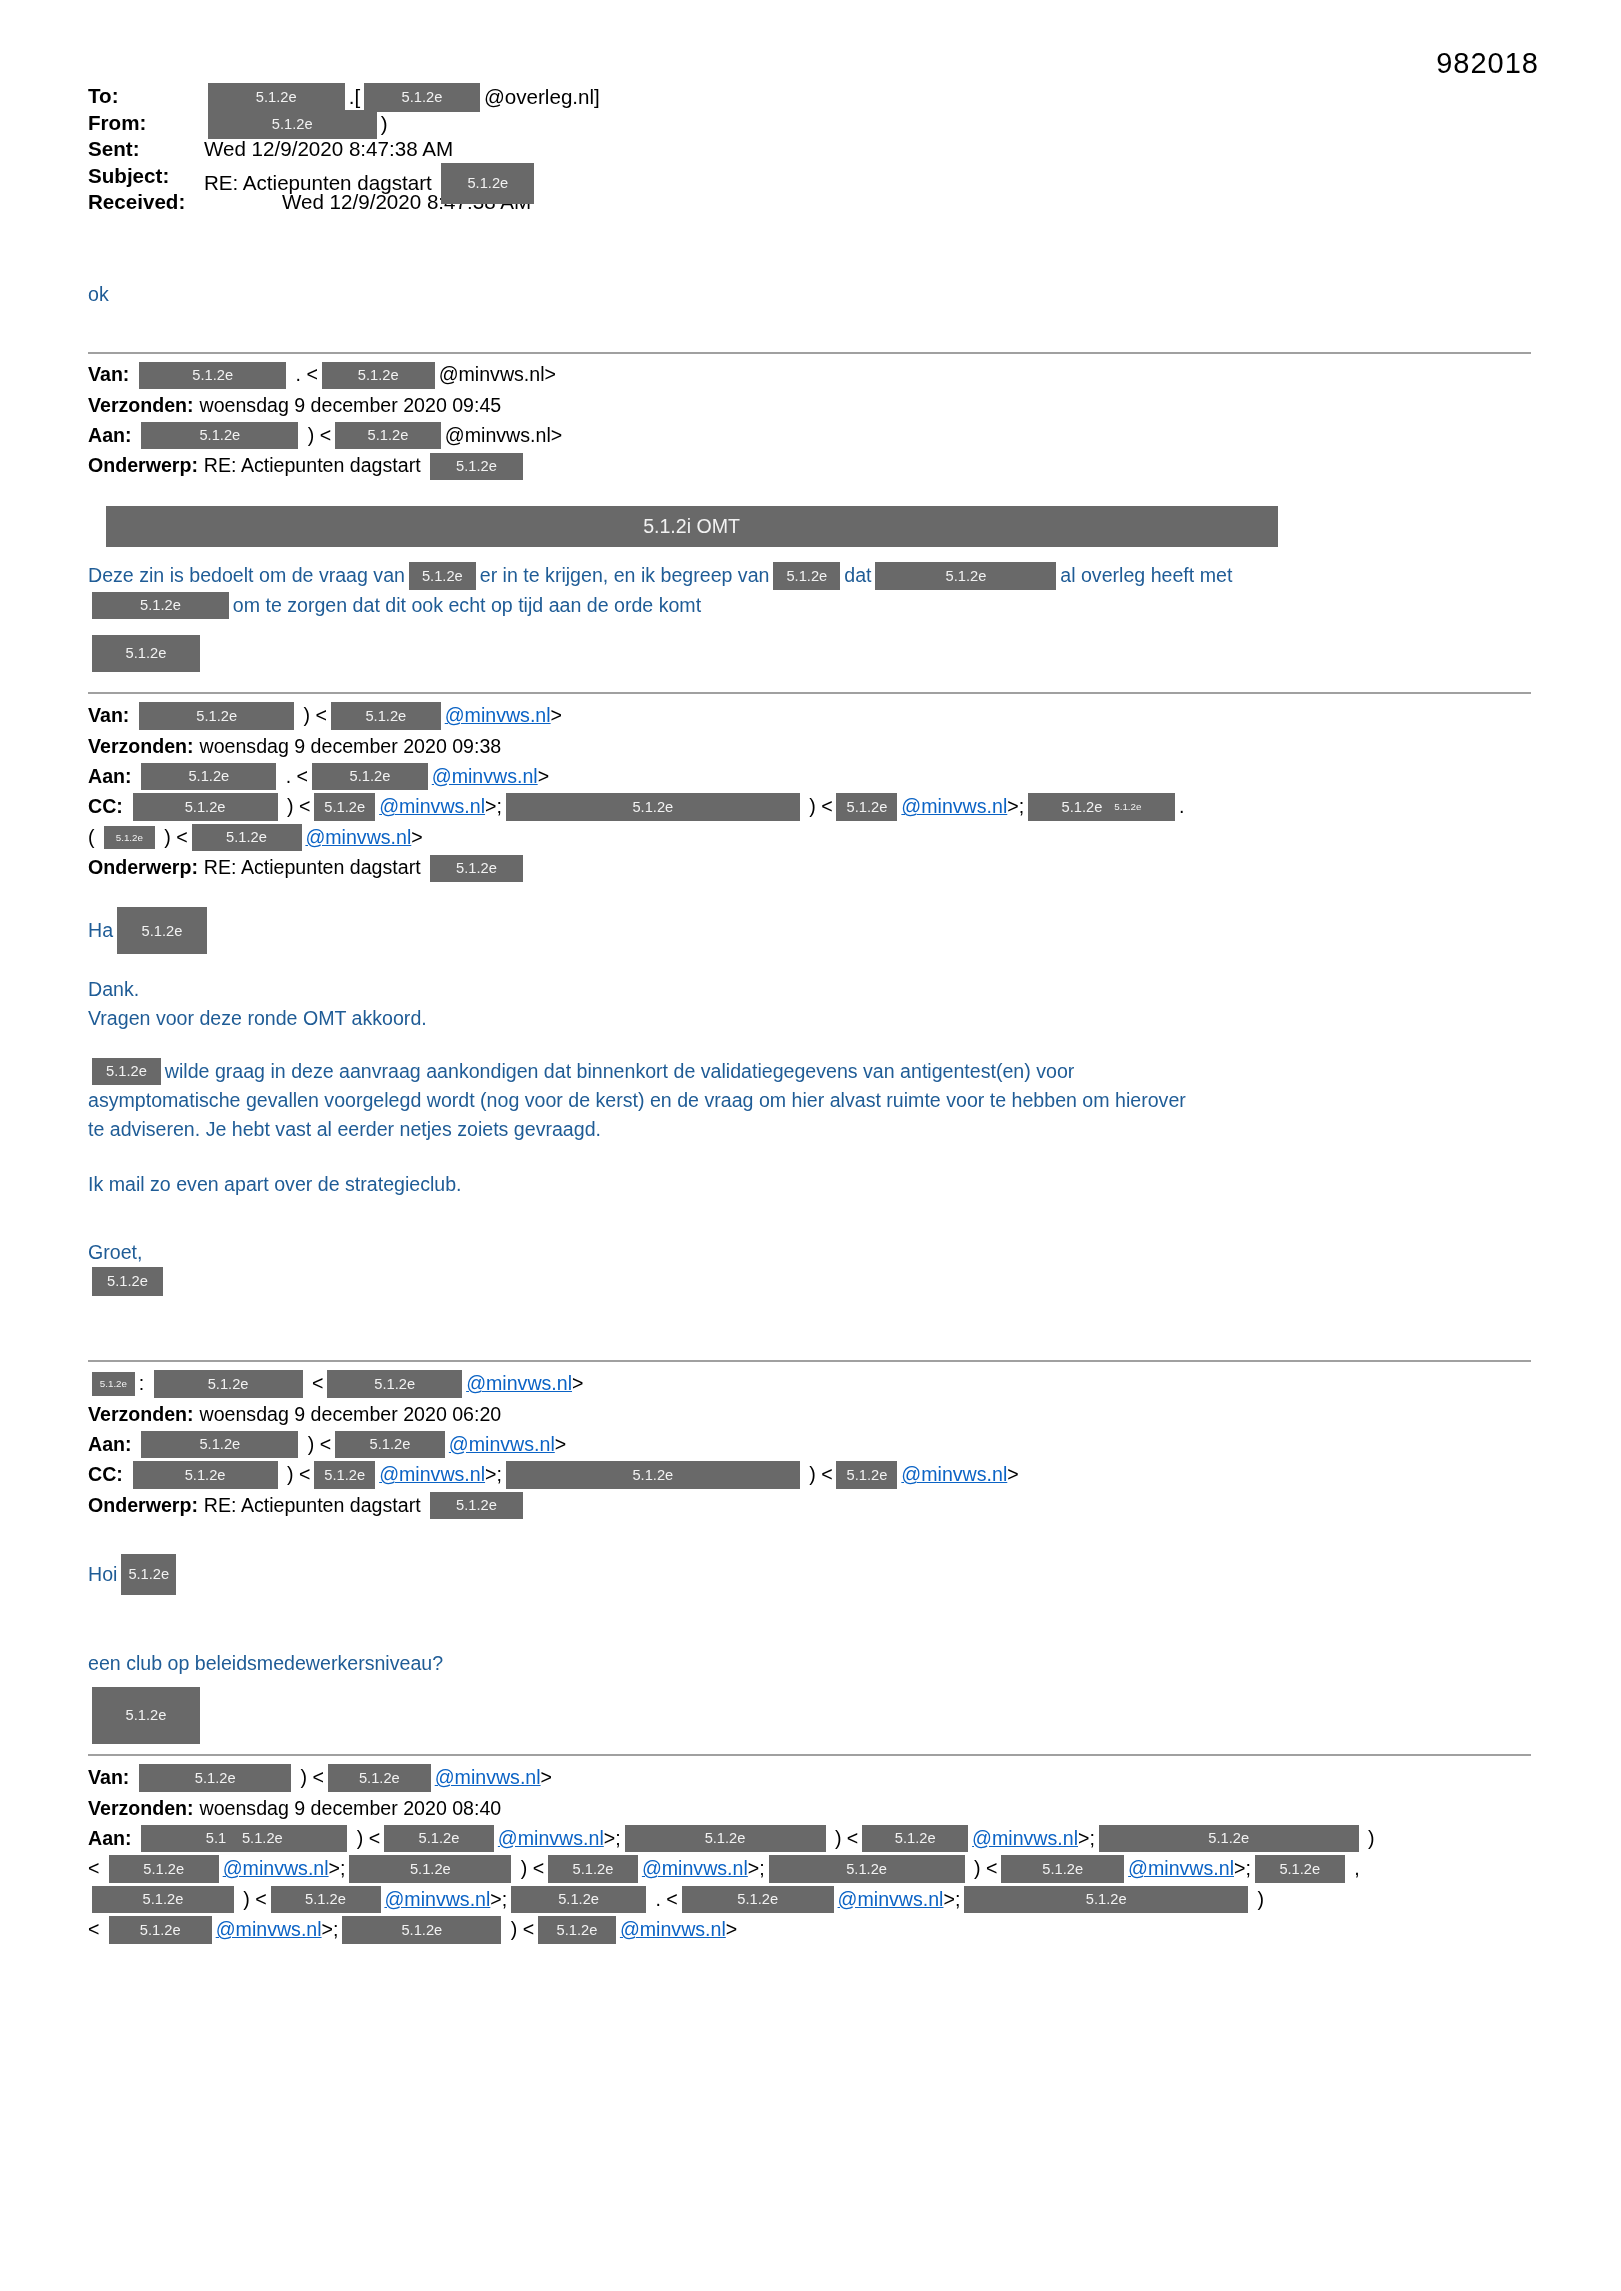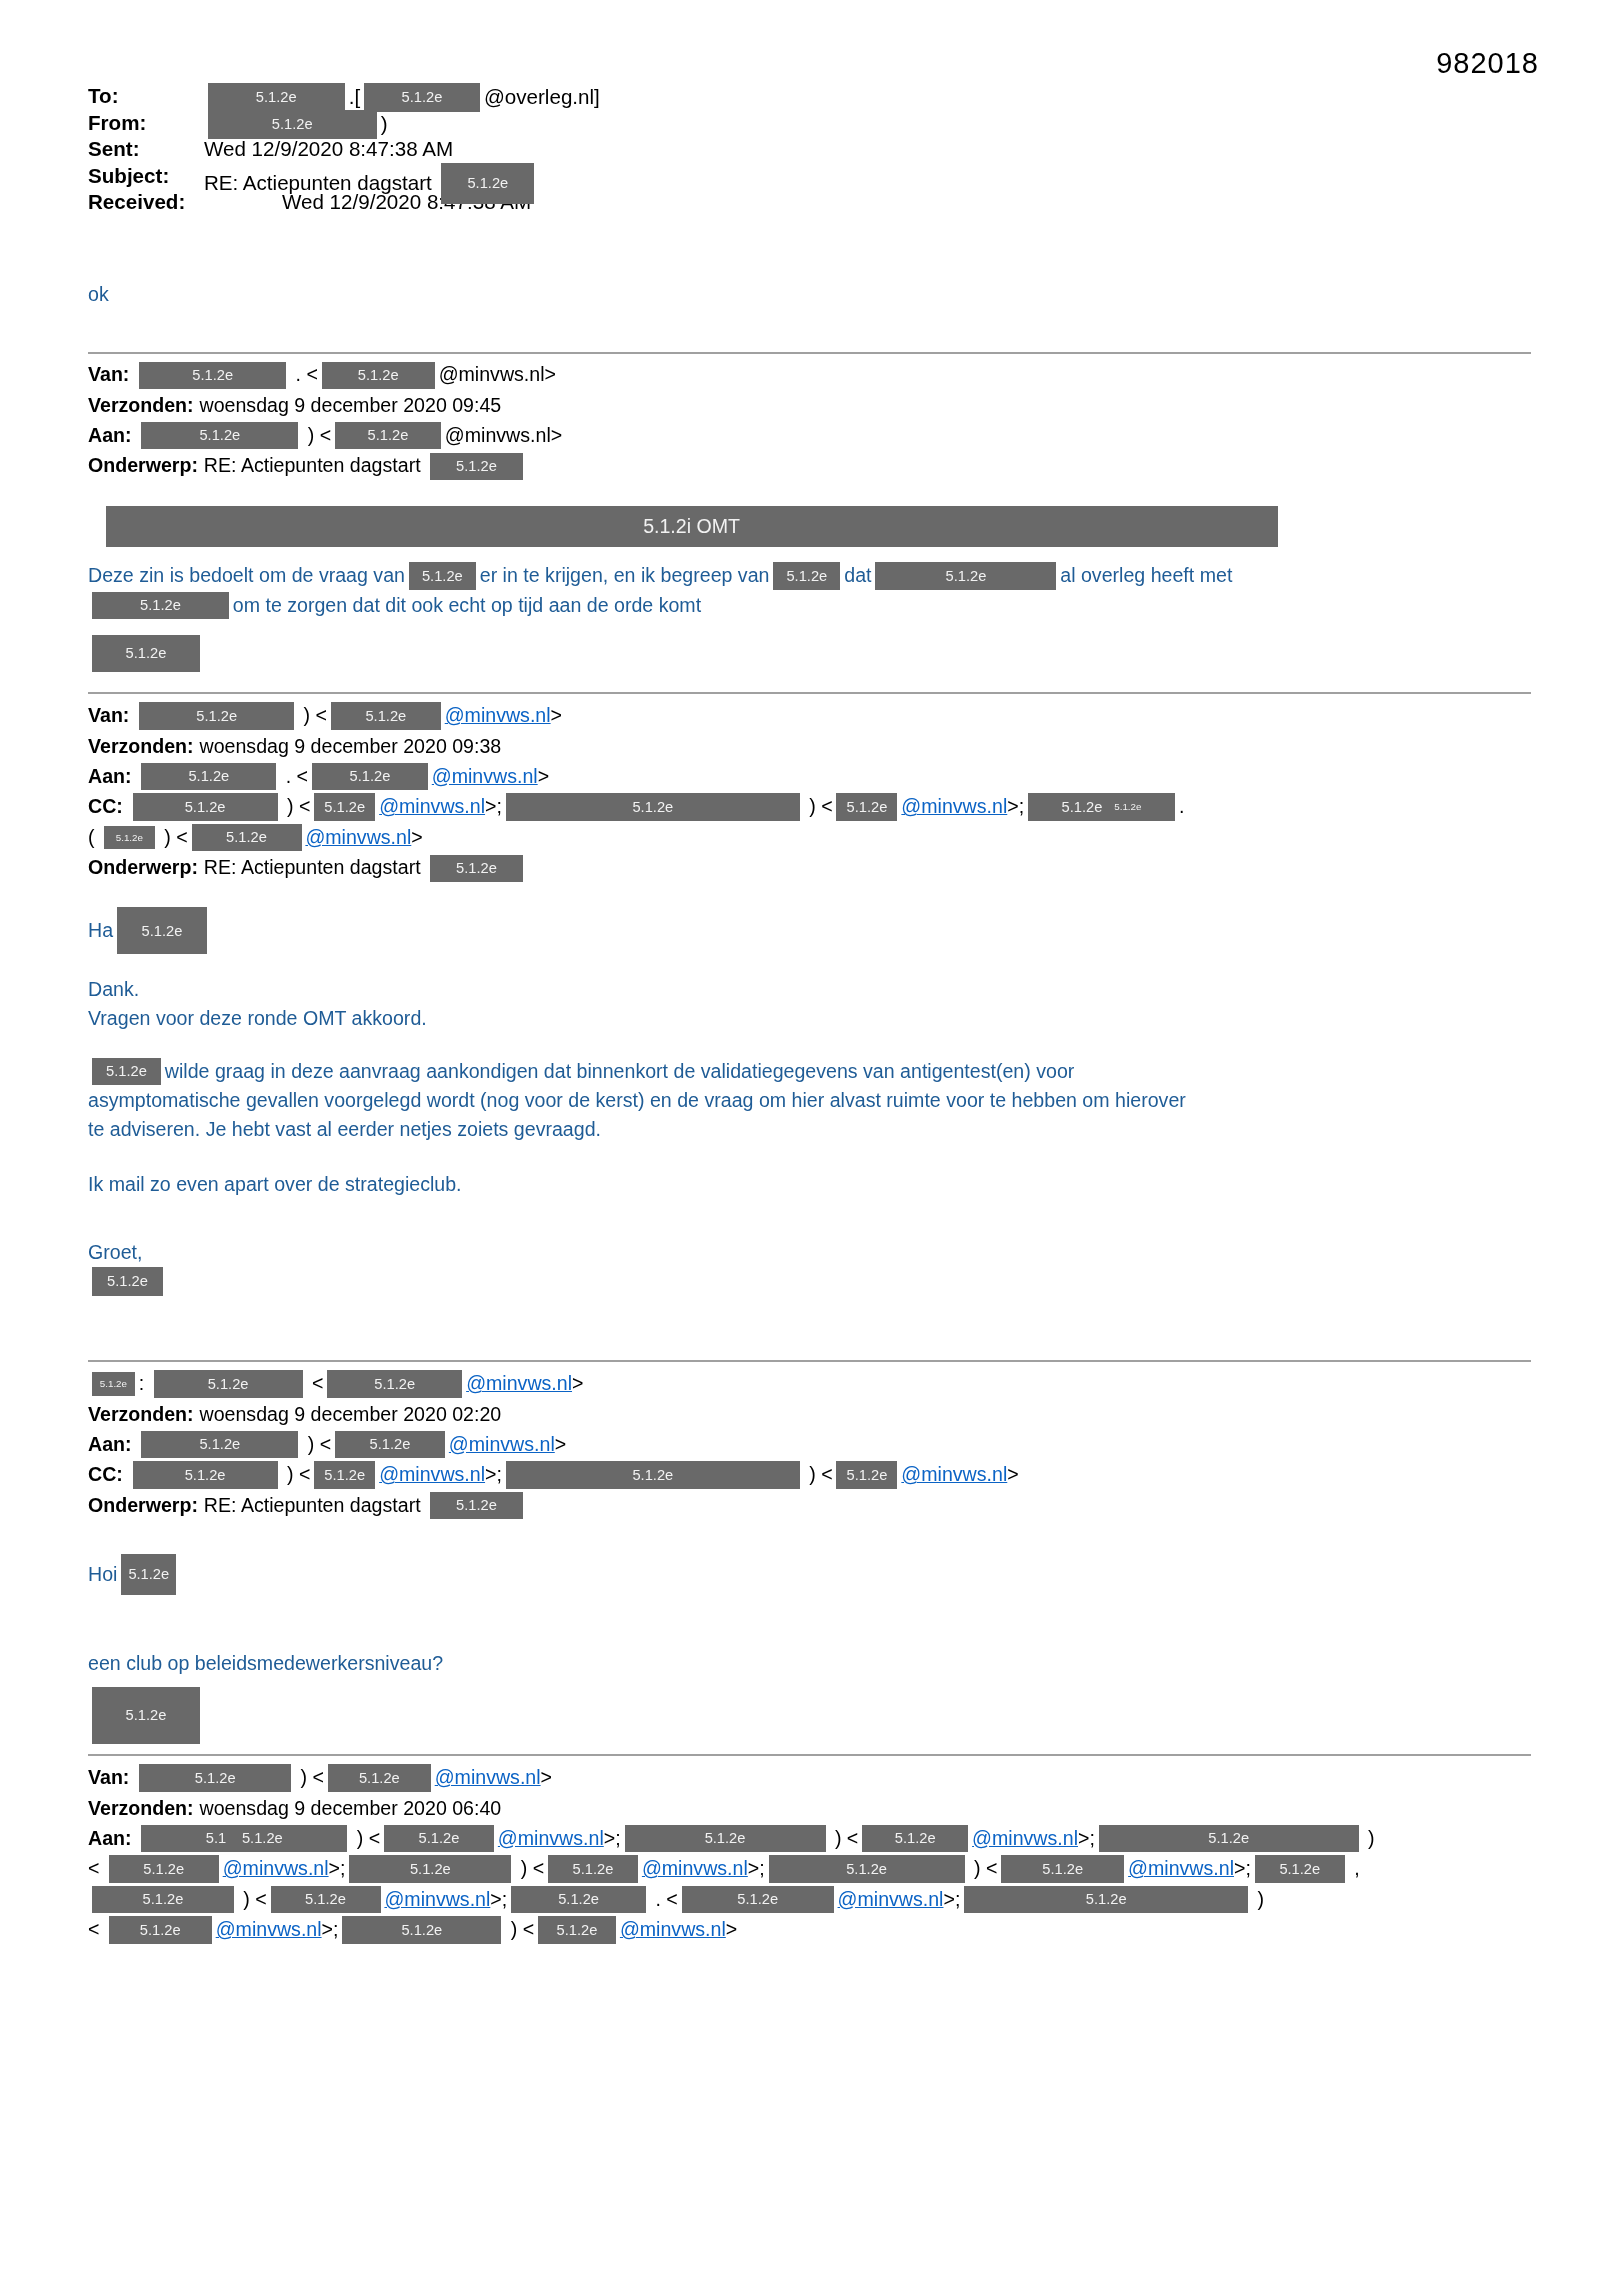--- a/index.html
+++ b/index.html
@@ -91,30 +91,30 @@
       <div class="hrow"><span class="lbl">Onderwerp:</span><span class="txt">RE: Actiepunten dagstart </span><span class="red" style="width: 93px;"><span>5.1.2e</span></span></div>
     </div>
     <div class="para" style="margin-top: 25.5px;"><span class="txt">Ha</span><span class="red" style="width: 90px; height: 47px;"><span>5.1.2e</span></span></div>
     <div class="para" style="margin-top: 20px;"><span class="txt">Dank.</span><br><span class="txt">Vragen voor deze ronde OMT akkoord.</span></div>
     <div class="para" style="margin-top: 23.5px;"><span class="red" style="width: 69px;"><span>5.1.2e</span></span><span class="txt">wilde graag in deze aanvraag aankondigen dat binnenkort de validatiegegevens van antigentest(en) voor</span><br><span class="txt">asymptomatische gevallen voorgelegd wordt (nog voor de kerst) en de vraag om hier alvast ruimte voor te hebben om hierover</span><br><span class="txt">te adviseren. Je hebt vast al eerder netjes zoiets gevraagd.</span></div>
     <div class="para" style="margin-top: 25.5px;"><span class="txt">Ik mail zo even apart over de strategieclub.</span></div>
     <div class="para" style="margin-top: 39px;"><span class="txt">Groet,</span><br><span class="red" style="width: 71px; height: 29px;"><span>5.1.2e</span></span></div>
     <div class="hr" style="margin-top: 63px;"></div>
     <div class="hdr" style="margin-top: 5.9px;">
       <div class="hrow"><span class="red sm" style="width: 43px;"><span>5.1.2e</span></span><span class="txt">: </span><span class="red" style="width: 149px;"><span>5.1.2e</span></span><span class="txt"> &lt;</span><span class="red" style="width: 135px;"><span>5.1.2e</span></span><a class="lnk">@minvws.nl</a><span class="txt">&gt;</span></div>
-      <div class="hrow"><span class="lbl">Verzonden:</span><span class="txt">woensdag 9 december 2020 02:20</span></div>
+      <div class="hrow"><span class="lbl">Verzonden:</span><span class="txt">woensdag 9 december 2020 06:20</span></div>
       <div class="hrow"><span class="lbl">Aan:</span><span class="red" style="width: 157px;"><span>5.1.2e</span></span><span class="txt"> ) &lt;</span><span class="red" style="width: 110px;"><span>5.1.2e</span></span><a class="lnk">@minvws.nl</a><span class="txt">&gt;</span></div>
       <div class="hrow"><span class="lbl">CC:</span><span class="red" style="width: 145px;"><span>5.1.2e</span></span><span class="txt"> ) &lt;</span><span class="red" style="width: 61px;"><span>5.1.2e</span></span><a class="lnk">@minvws.nl</a><span class="txt">&gt;;</span><span class="red" style="width: 294px;"><span>5.1.2e</span></span><span class="txt"> ) &lt;</span><span class="red" style="width: 61px;"><span>5.1.2e</span></span><a class="lnk">@minvws.nl</a><span class="txt">&gt;</span></div>
       <div class="hrow"><span class="lbl">Onderwerp:</span><span class="txt">RE: Actiepunten dagstart </span><span class="red" style="width: 93px;"><span>5.1.2e</span></span></div>
     </div>
     <div class="para" style="margin-top: 35px;"><span class="txt">Hoi</span><span class="red" style="width: 55px; height: 41px;"><span>5.1.2e</span></span></div>
     <div class="para" style="margin-top: 23.5px;"><br><span class="txt">een club op beleidsmedewerkersniveau?</span></div>
     <div class="boxwrap" style="margin-top: 9.8px;"><span class="red" style="width: 108px; height: 57px;">
         <span>5.1.2e</span>
       </span></div>
     <div class="hr" style="margin-top: 9.8px;"></div>
     <div class="hdr" style="margin-top: 5.9px;">
       <div class="hrow"><span class="lbl">Van:</span><span class="red" style="width: 152px;"><span>5.1.2e</span></span><span class="txt"> ) &lt;</span><span class="red" style="width: 103px;"><span>5.1.2e</span></span><a class="lnk">@minvws.nl</a><span class="txt">&gt;</span></div>
-      <div class="hrow"><span class="lbl">Verzonden:</span><span class="txt">woensdag 9 december 2020 06:40</span></div>
+      <div class="hrow"><span class="lbl">Verzonden:</span><span class="txt">woensdag 9 december 2020 08:40</span></div>
       <div class="hrow"><span class="lbl">Aan:</span><span class="red" style="width: 206px;"><span>5.1</span><span class="v2">5.1.2e</span></span><span class="txt"> ) &lt;</span><span class="red" style="width: 110px;"><span>5.1.2e</span></span><a class="lnk">@minvws.nl</a><span class="txt">&gt;;</span><span class="red" style="width: 201px;"><span>5.1.2e</span></span><span class="txt"> ) &lt;</span><span class="red" style="width: 106px;"><span>5.1.2e</span></span><a class="lnk">@minvws.nl</a><span class="txt">&gt;;</span><span class="red" style="width: 260px;"><span>5.1.2e</span></span><span class="txt"> )</span><br><span class="txt">&lt; </span><span class="red" style="width: 110px;"><span>5.1.2e</span></span><a class="lnk">@minvws.nl</a><span class="txt">&gt;;</span><span class="red" style="width: 162px;"><span>5.1.2e</span></span><span class="txt"> ) &lt;</span><span class="red" style="width: 90px;"><span>5.1.2e</span></span><a class="lnk">@minvws.nl</a><span class="txt">&gt;;</span><span class="red" style="width: 196px;"><span>5.1.2e</span></span><span class="txt"> ) &lt;</span><span class="red" style="width: 123px;"><span>5.1.2e</span></span><a class="lnk">@minvws.nl</a><span class="txt">&gt;;</span><span class="red" style="width: 90px;"><span>5.1.2e</span></span><span class="txt"> ,</span><br><span class="red" style="width: 142px;"><span>5.1.2e</span></span><span class="txt"> ) &lt;</span><span class="red" style="width: 110px;"><span>5.1.2e</span></span><a class="lnk">@minvws.nl</a><span class="txt">&gt;;</span><span class="red" style="width: 135px;"><span>5.1.2e</span></span><span class="txt"> . &lt;</span><span class="red" style="width: 152px;"><span>5.1.2e</span></span><a class="lnk">@minvws.nl</a><span class="txt">&gt;;</span><span class="red" style="width: 284px;"><span>5.1.2e</span></span><span class="txt"> )</span><br><span class="txt">&lt; </span><span class="red" style="width: 103px;"><span>5.1.2e</span></span><a class="lnk">@minvws.nl</a><span class="txt">&gt;;</span><span class="red" style="width: 159px;"><span>5.1.2e</span></span><span class="txt"> ) &lt;</span><span class="red" style="width: 78px;"><span>5.1.2e</span></span><a class="lnk">@minvws.nl</a><span class="txt">&gt;</span></div>
     </div>
   </div>
 
 
 </body></html>

